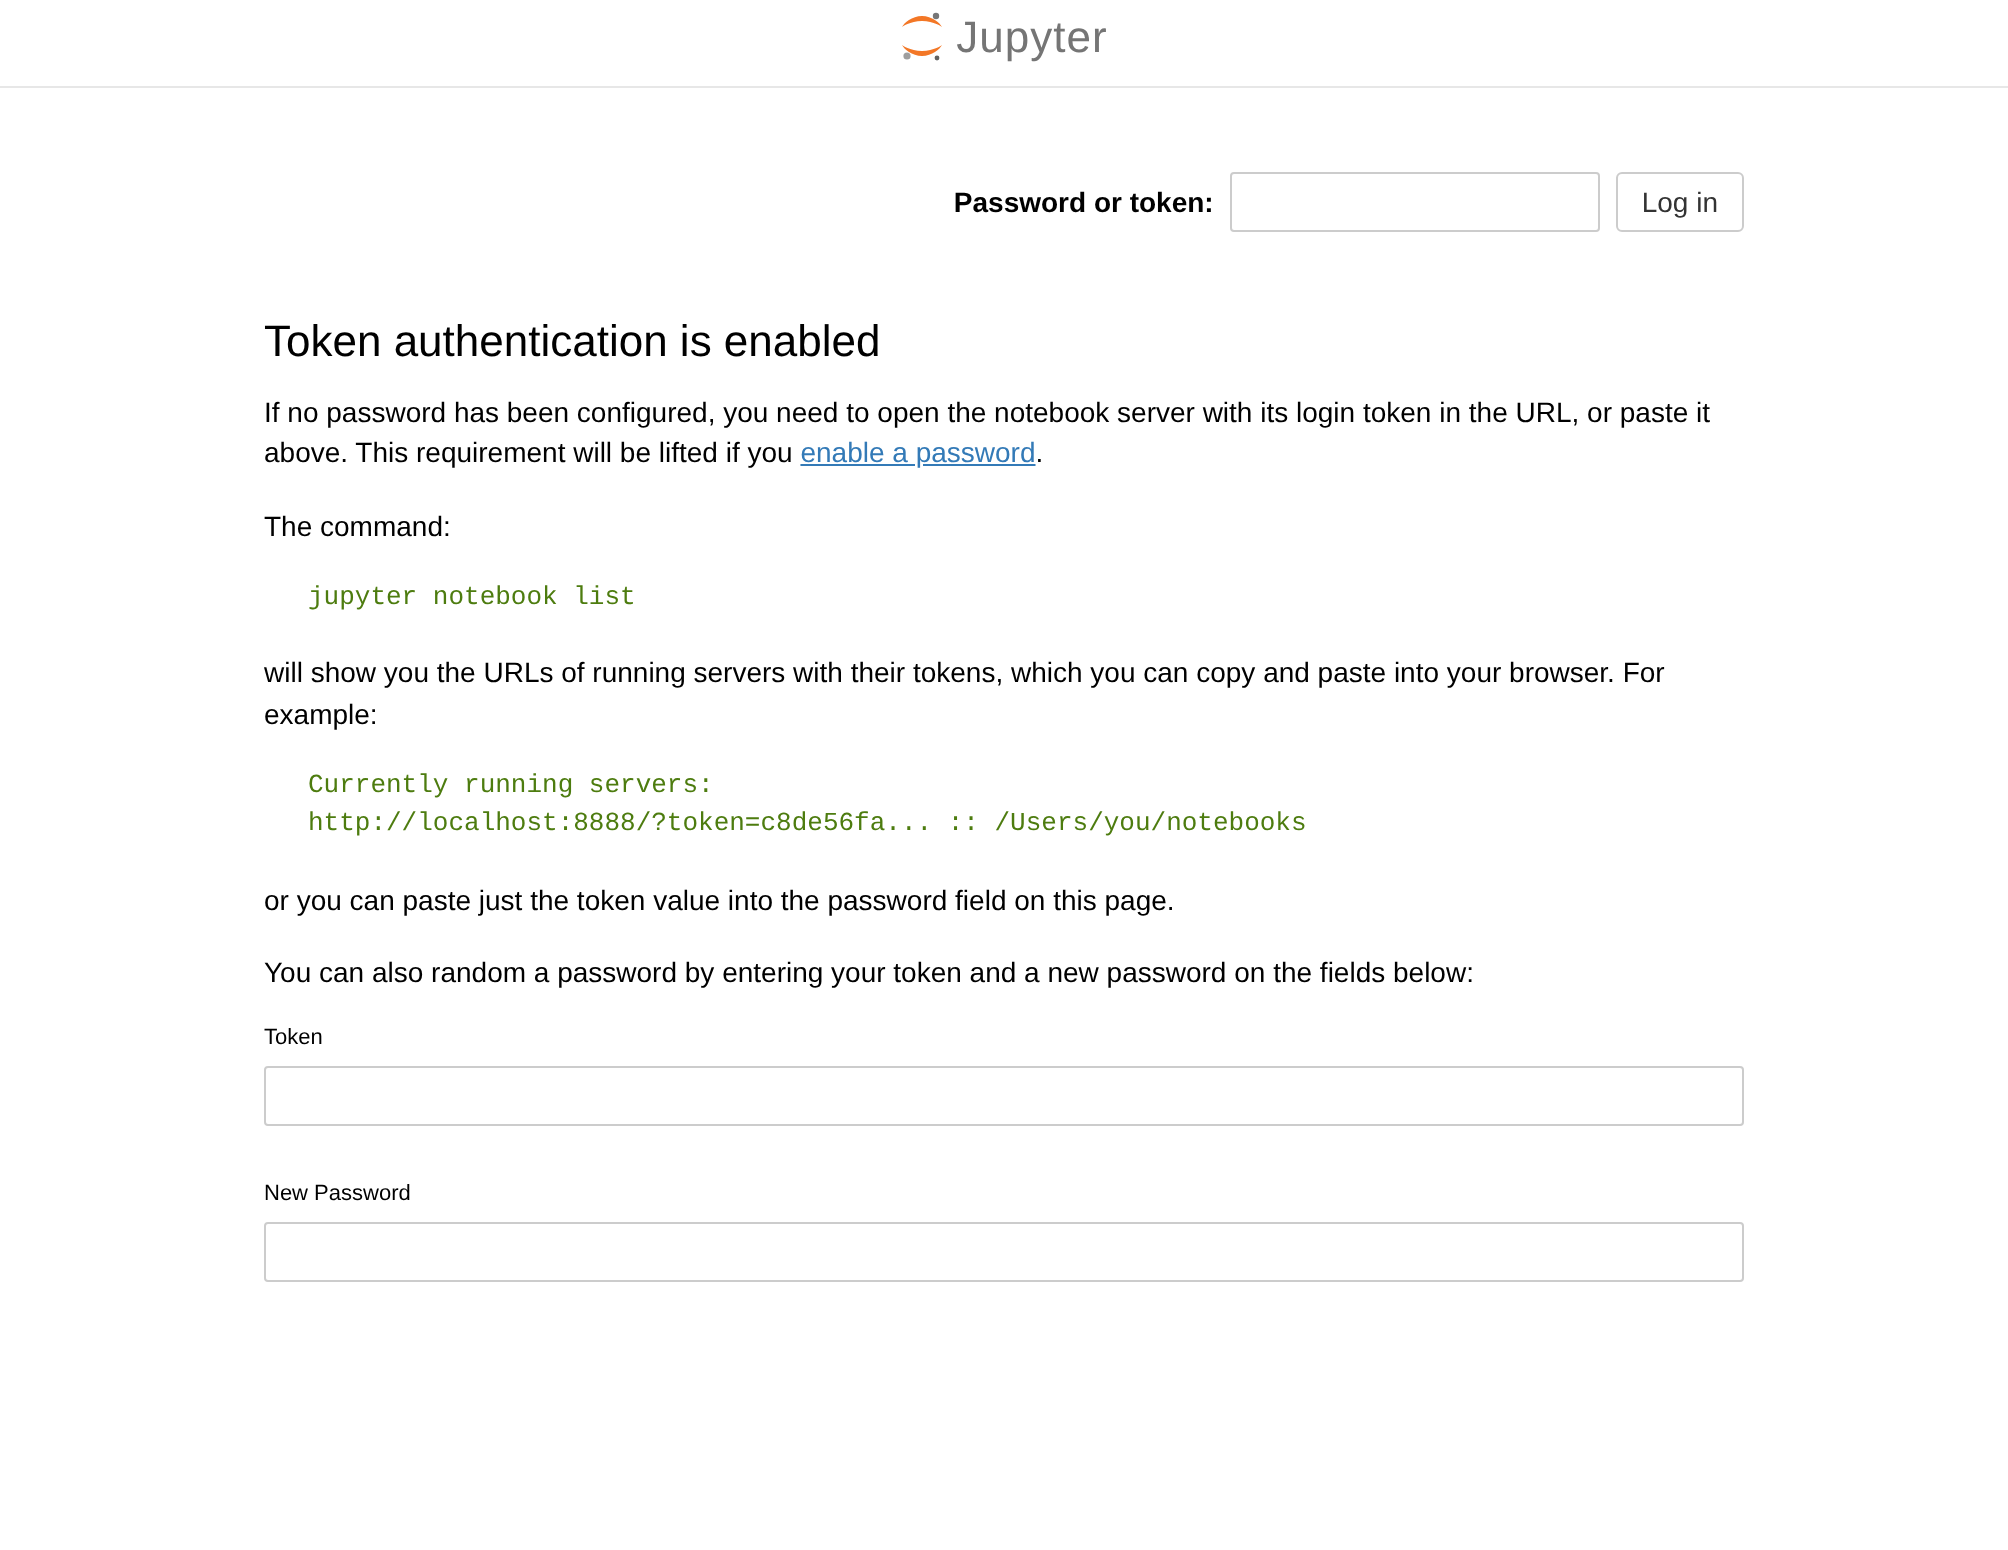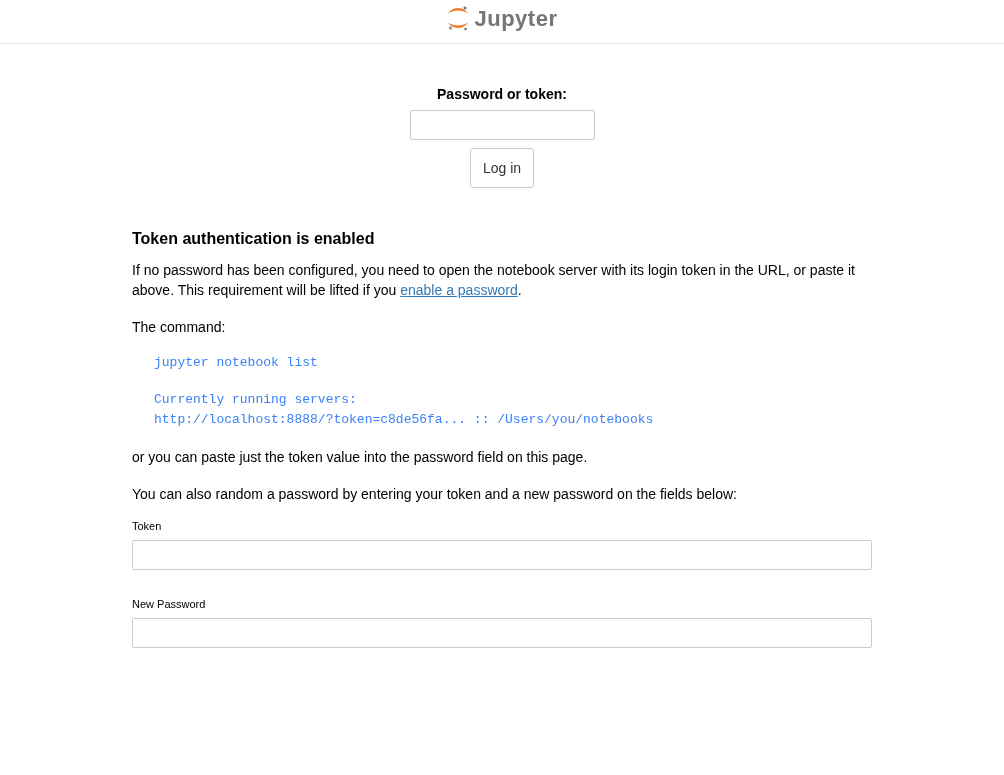--- a/index.html
+++ b/index.html
@@ -1,28 +1,28 @@
 <!DOCTYPE html>
 <html><head>
   <meta charset="utf-8">
   <style>
     * { box-sizing: border-box; margin: 0; padding: 0; }
     body { font-family: -apple-system, BlinkMacSystemFont, "Segoe UI", Helvetica, Arial, sans-serif; font-size: 14px; color: #000; background: #fff; }
-    .header { text-align: center; padding: 6px 0 8px; border-bottom: 1px solid #e7e7e7; font-weight: bold; }
+    .header { text-align: center; padding: 6px 0 8px; border-bottom: 1px solid #e7e7e7; }
     .logo-wrap { display: inline-flex; align-items: center; gap: 6px; }
     .logo-icon svg { display: block; }
     .logo-text { font-family: "Myriad Pro", "Segoe UI", Helvetica, Arial, sans-serif; font-size: 22px; color: #757575; letter-spacing: 0.5px; }
     .container { width: 770px; margin: 0 auto; padding: 0 15px; }
-    .login-row { display: flex; justify-content: flex-end; align-items: center; gap: 8px; padding: 42px 0 28px; flex-direction: column; }
+    .login-row { display: flex; justify-content: flex-end; align-items: center; gap: 8px; padding: 42px 0 28px; }
     .login-label { font-weight: 700; font-size: 14px; }
     .pw-input { width: 185px; height: 30px; border: 1px solid #ccc; border-radius: 2px; padding: 4px 8px; font-size: 14px; }
-    .btn { height: 40px; padding: 4px 12px; border: 1px solid #ccc; background: #fff; border-radius: 3px; font-size: 14px; cursor: pointer; color: #333; font-family: inherit; }
-    h3.section { font-size: 16px; font-weight: 700; margin: 14px 0 12px; }
+    .btn { height: 30px; padding: 4px 12px; border: 1px solid #ccc; background: #fff; border-radius: 3px; font-size: 14px; cursor: pointer; color: #333; font-family: inherit; }
+    h3.section { font-size: 22px; font-weight: 400; margin: 14px 0 12px; }
     p { font-size: 14px; line-height: 1.45; margin: 0 0 16px; color: #000; }
-    pre { font-family: Menlo, Consolas, "Courier New", monospace; font-size: 13px; margin: 2px 0 18px 22px; line-height: 1.5; white-space: pre; color: #3b82f6; }
+    pre { font-family: Menlo, Consolas, "Courier New", monospace; font-size: 13px; margin: 2px 0 18px 22px; line-height: 1.5; white-space: pre; color: #4d7c0f; }
     a { color: #337ab7; }
     .form-label { font-weight: 400; font-size: 11px; margin: 6px 0 8px; display: block; }
     .form-input { width: 100%; height: 30px; border: 1px solid #ccc; border-radius: 2px; padding: 4px 10px; font-size: 14px; margin-bottom: 22px; }
   </style>
 </head>
 <body>
 
 <div class="header">
   <span class="logo-wrap">
     <span class="logo-icon">
@@ -48,20 +48,21 @@
 
   <h3 class="section">Token authentication is enabled</h3>
 
   <p>
     <span>If no password has been configured, you need to open the notebook server with its login token in the URL, or paste it above. This requirement will be lifted if you </span><a href="#">enable a password</a><span>.</span>
   </p>
 
   <p>The command:</p>
   <pre>jupyter notebook list</pre>
 
+  <p>will show you the URLs of running servers with their tokens, which you can copy and paste into your browser. For example:</p>
   <pre>Currently running servers:
 http://localhost:8888/?token=c8de56fa... :: /Users/you/notebooks</pre>
 
   <p>or you can paste just the token value into the password field on this page.</p>
 
 
 
 
   <p>You can also random a password by entering your token and a new password on the fields below:</p>
 

